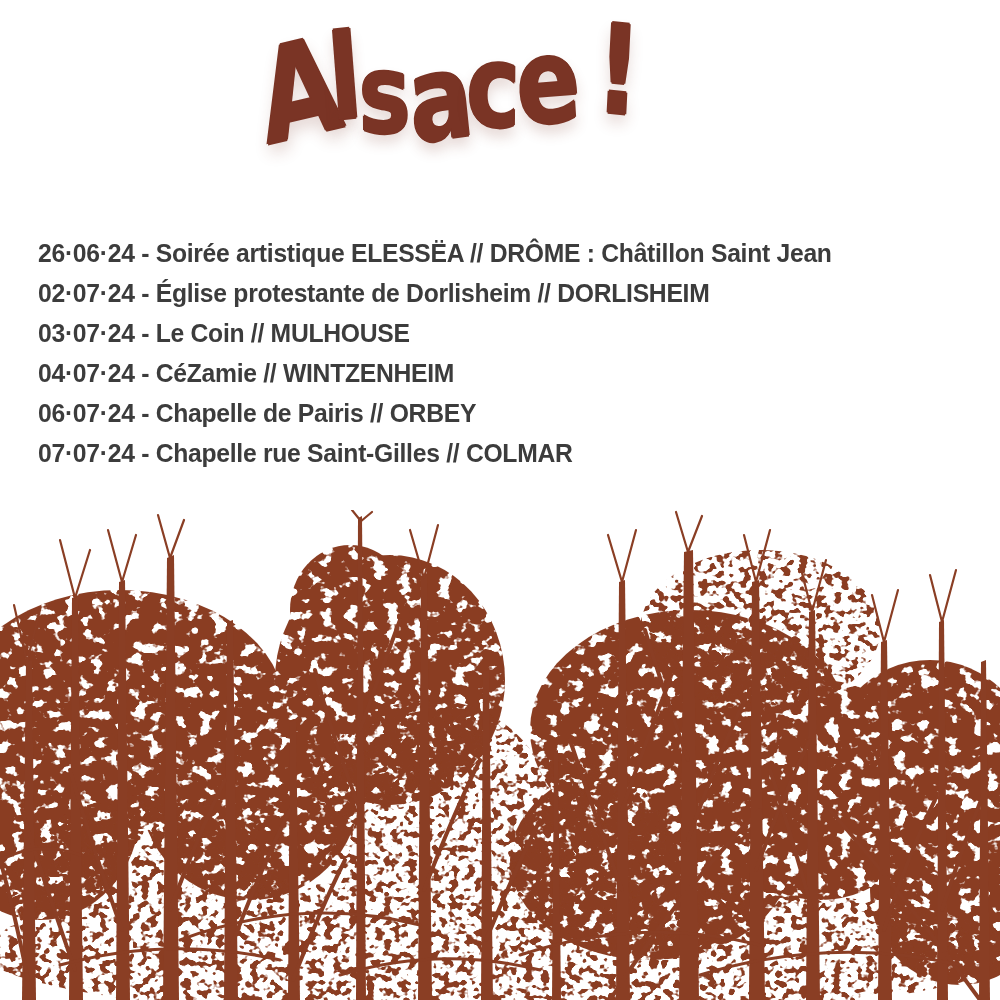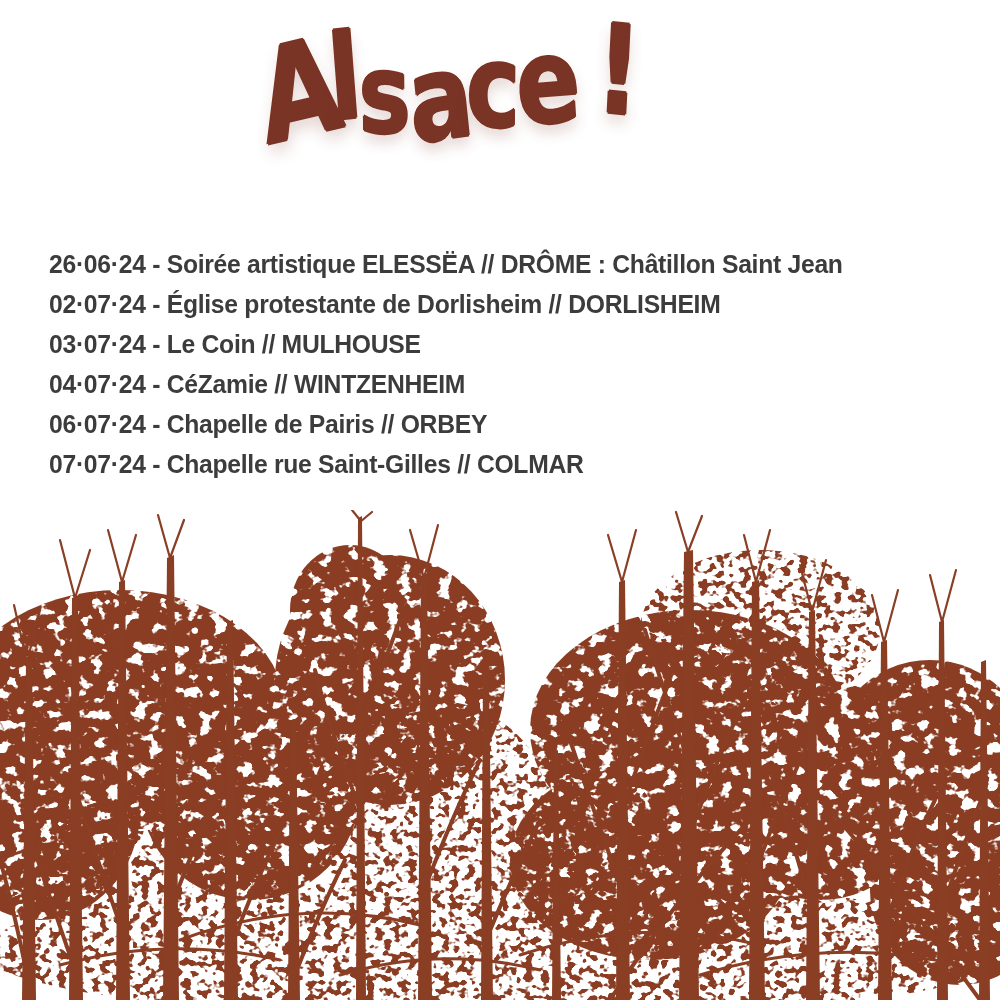--- a/index.html
+++ b/index.html
@@ -33,21 +33,21 @@
   .title .ch:nth-child(1){transform:rotate(-9deg) translateY(3px) scale(1.10);}
   .title .ch:nth-child(2){transform:rotate(-3deg) translateY(-9px);}
   .title .ch:nth-child(3){transform:rotate(2deg)  translateY(9px)  scale(0.93);}
   .title .ch:nth-child(4){transform:rotate(-5deg) translateY(15px);}
   .title .ch:nth-child(5){transform:rotate(3deg)  translateY(5px)  scale(0.97);}
   .title .ch:nth-child(6){transform:rotate(-2deg) translateY(2px);}
   .title .ch:nth-child(7){width:28px;}
   .title .ch:nth-child(8){transform:rotate(6deg)  translateY(-7px) scale(1.05);}
   
   .events{
-    position:absolute;left:33px;top:228px;margin:16px;padding:0;
+    position:absolute;left:33px;top:228px;margin:5px;padding:0;
     list-style:none;
   }
   .events li{
     font-size:26px;font-weight:bold;line-height:40px;
     color:var(--text-color);letter-spacing:-0.3px;
     transform:scaleX(0.95);transform-origin:0 50%;
     white-space:nowrap;
   }
   
   .trees{position:absolute;left:0;bottom:0;width:1000px;height:490px;display:block;}

